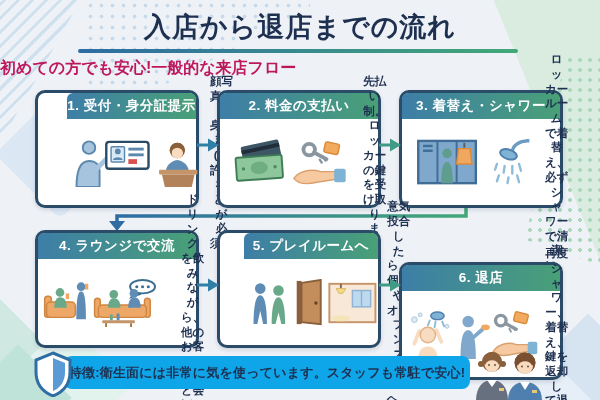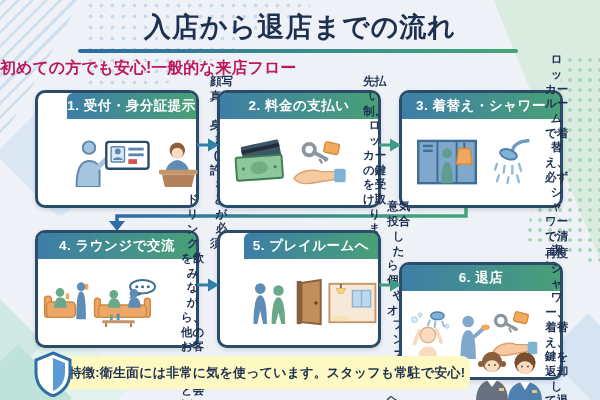--- a/index.html
+++ b/index.html
@@ -75,21 +75,21 @@
     text-align:center;color:#1e3050;
   }
   
   .arrow{position:absolute;width:22px;height:16px;z-index:3;}
   .a1{left:197px;top:137px;} .a2{left:379px;top:137px;}
   .a3{left:197px;top:277px;} .a4{left:379px;top:277px;}
   .connector{position:absolute;left:103px;top:204px;width:372px;height:30px;z-index:1;}
   
   .note-bar{
     position:absolute;left:64px;top:356px;width:406px;height:33px;z-index:2;
-    background:#fef9c3;border-radius:8px;
+    background:#0ea5e9;border-radius:8px;
   }
   .note-text{
     margin:0;line-height:33px;text-align:center;white-space:nowrap;
     font-size:13px;font-weight:bold;letter-spacing:.2px;color:#1e3050;
   }
   .shield{position:absolute;left:32px;top:351px;width:42px;height:46px;z-index:3;}
   .staff{position:absolute;left:468px;top:347px;width:80px;height:54px;z-index:3;}
 </style>
 </head>
 <body>

